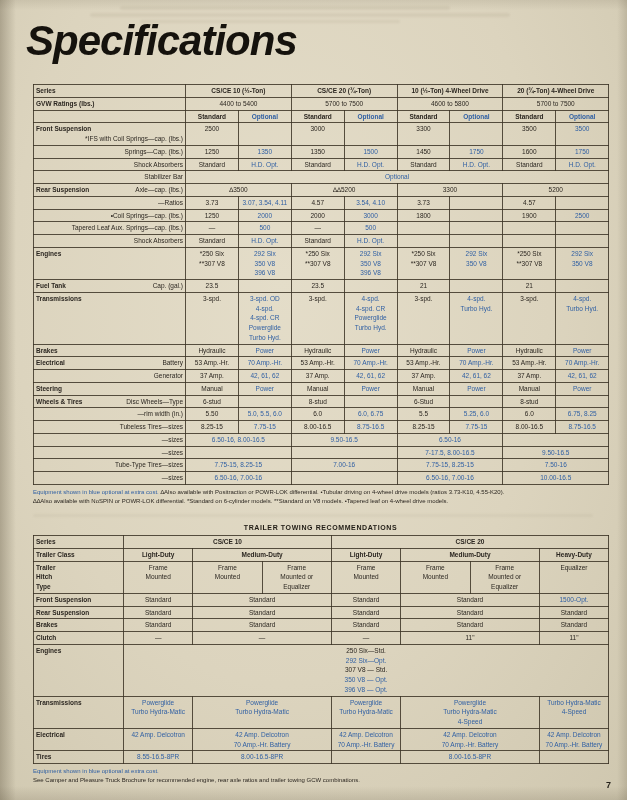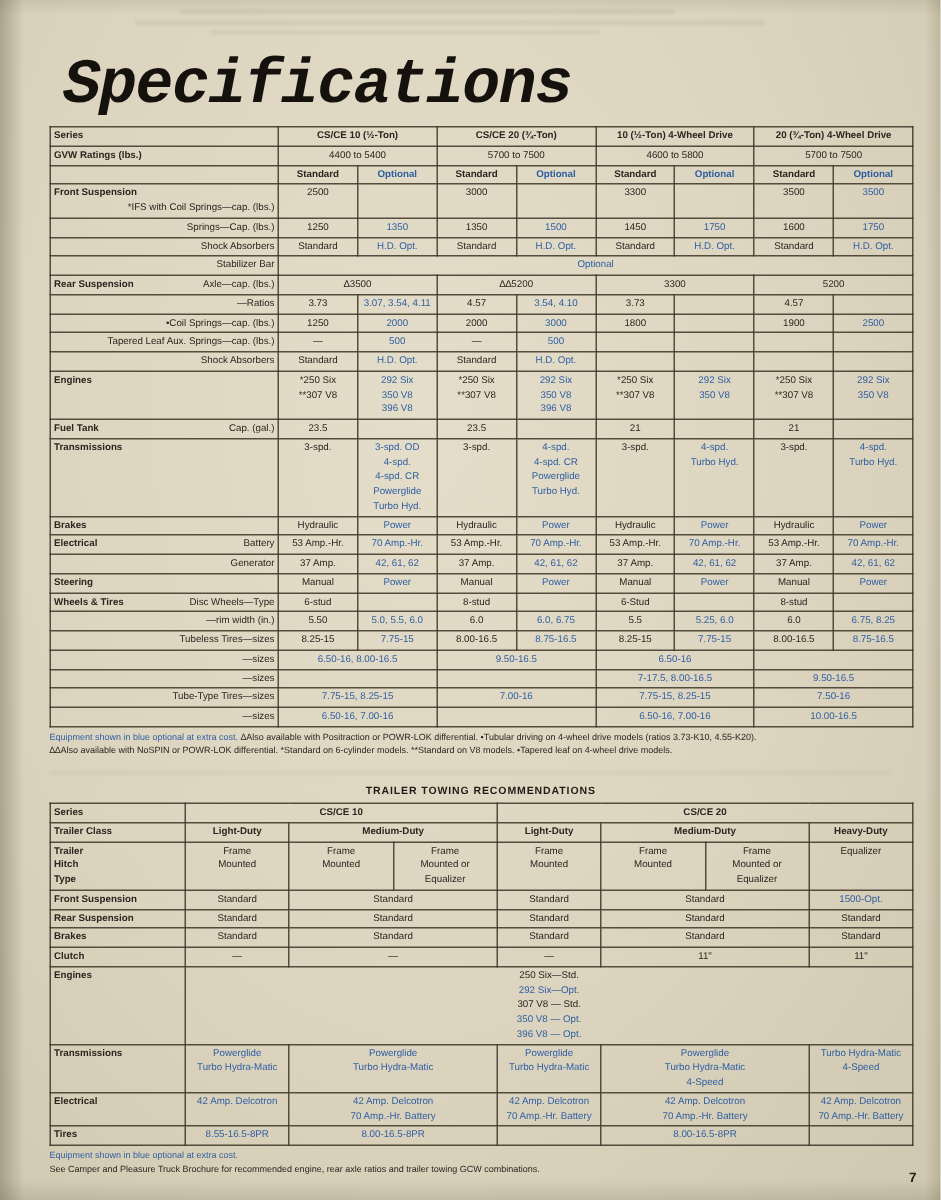--- a/index.html
+++ b/index.html
@@ -8,22 +8,22 @@
     font-family:"Liberation Sans", sans-serif;color:#2b2620;
     background:
       linear-gradient(90deg, rgba(70,60,40,.30) 0, rgba(70,60,40,0) 16px),
       linear-gradient(270deg, rgba(70,60,40,.16) 0, rgba(70,60,40,0) 10px),
       linear-gradient(0deg, rgba(70,60,40,.14) 0, rgba(70,60,40,0) 14px),
       linear-gradient(180deg, rgba(70,60,40,.10) 0, rgba(70,60,40,0) 10px),
       radial-gradient(ellipse at 45% 35%, #e4ddc9 0%, #dcd4be 55%, #cfc7af 100%);
   }
   .ghost{position:absolute;background:#5a4c33;opacity:.07;filter:blur(1px);border-radius:2px;}
   .title{
-    position:absolute;left:26px;top:20px;margin:16px;
-    font-family:Liberation Mono, monospace;font-style:italic;font-weight:bold;
+    position:absolute;left:26px;top:20px;margin:0;
+    font-family:Liberation Sans, sans-serif;font-style:italic;font-weight:bold;
     font-size:42px;line-height:1;color:#15120d;letter-spacing:-1px;
   }
   .section{position:absolute;left:33px;width:575px;}
   #spec-section{top:84px;}
   #towing-section{top:524px;}
   table{border-collapse:collapse;table-layout:fixed;width:575px;}
   td{
     border:1px solid rgba(60,52,38,.85);
     font-size:6.5px;line-height:1.5;padding:1px 2px;
     text-align:center;vertical-align:top;white-space:pre-line;color:#2b2620;

